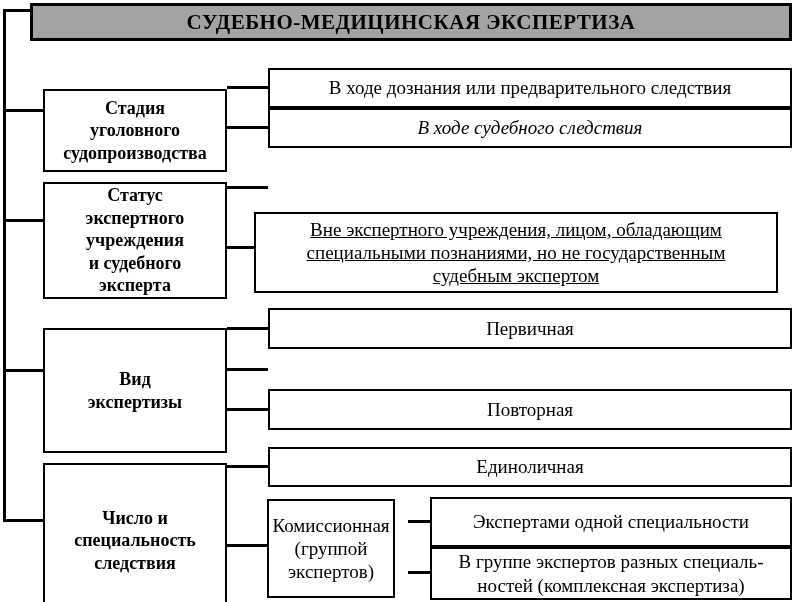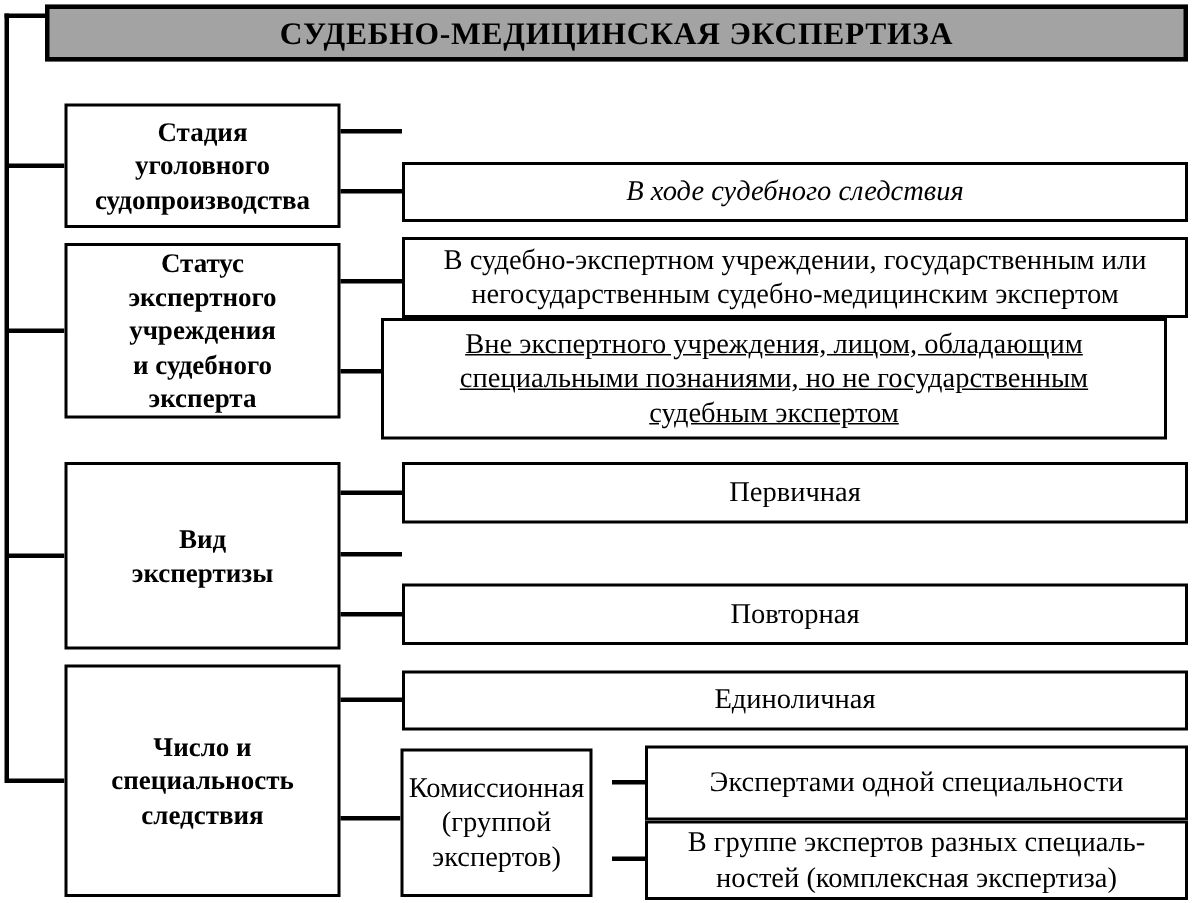--- a/index.html
+++ b/index.html
@@ -26,20 +26,21 @@
     border-width:3px;
     background:#a3a3a3;
     font-weight:bold;
     font-size:21px;
     letter-spacing:.5px;
   }
   .cat{
     font-weight:bold;
     font-size:18px;
     line-height:1.25;
+    margin-top:20px;
   }
   .opt{
     font-size:19px;
     line-height:1.22;
     padding:1px 6px;
   }
   .line{
     position:absolute;
     background:#000;
   }
@@ -53,32 +54,31 @@
   <div class="line" style="left:3px;top:9px;width:29px;height:3px;"></div>
 
   <div class="box title-box" style="left:30px;top:3px;width:762px;height:38px;">СУДЕБНО-МЕДИЦИНСКАЯ ЭКСПЕРТИЗА</div>
 
   <div class="line" style="left:6px;top:109px;width:37px;height:3px;"></div>
   <div class="box cat" style="left:43px;top:69px;width:184px;height:83px;">Стадия
 уголовного
 судопроизводства</div>
   <div class="line" style="left:227px;top:86px;width:41px;height:3px;"></div>
   <div class="line" style="left:227px;top:126px;width:41px;height:3px;"></div>
+  <div class="box opt" style="left:268px;top:68px;width:524px;height:40px;">В ходе дознания или предварительного следствия</div>
   <div class="box opt" style="left:268px;top:108px;width:524px;height:40px;font-style:italic;">В ходе судебного следствия</div>
 
   <div class="line" style="left:6px;top:219px;width:37px;height:3px;"></div>
   <div class="box cat" style="left:43px;top:162px;width:184px;height:117px;">Статус
 экспертного
 учреждения
 и судебного
 эксперта</div>
   <div class="line" style="left:227px;top:186px;width:41px;height:3px;"></div>
   <div class="line" style="left:227px;top:246px;width:41px;height:3px;"></div>
-  <div class="box opt" style="left:268px;top:158px;width:524px;height:54px;">В судебно-экспертном учреждении, государственным или
-негосударственным судебно-медицинским экспертом</div>
   <div class="box opt" style="left:254px;top:212px;width:524px;height:81px;text-decoration:underline;">Вне экспертного учреждения, лицом, обладающим
 специальными познаниями, но не государственным
 судебным экспертом</div>
 
   <div class="line" style="left:6px;top:369px;width:37px;height:3px;"></div>
   <div class="box cat" style="left:43px;top:308px;width:184px;height:125px;">Вид
 экспертизы</div>
   <div class="line" style="left:227px;top:327px;width:41px;height:3px;"></div>
   <div class="line" style="left:227px;top:368px;width:41px;height:3px;"></div>
   <div class="line" style="left:227px;top:408px;width:41px;height:3px;"></div>

